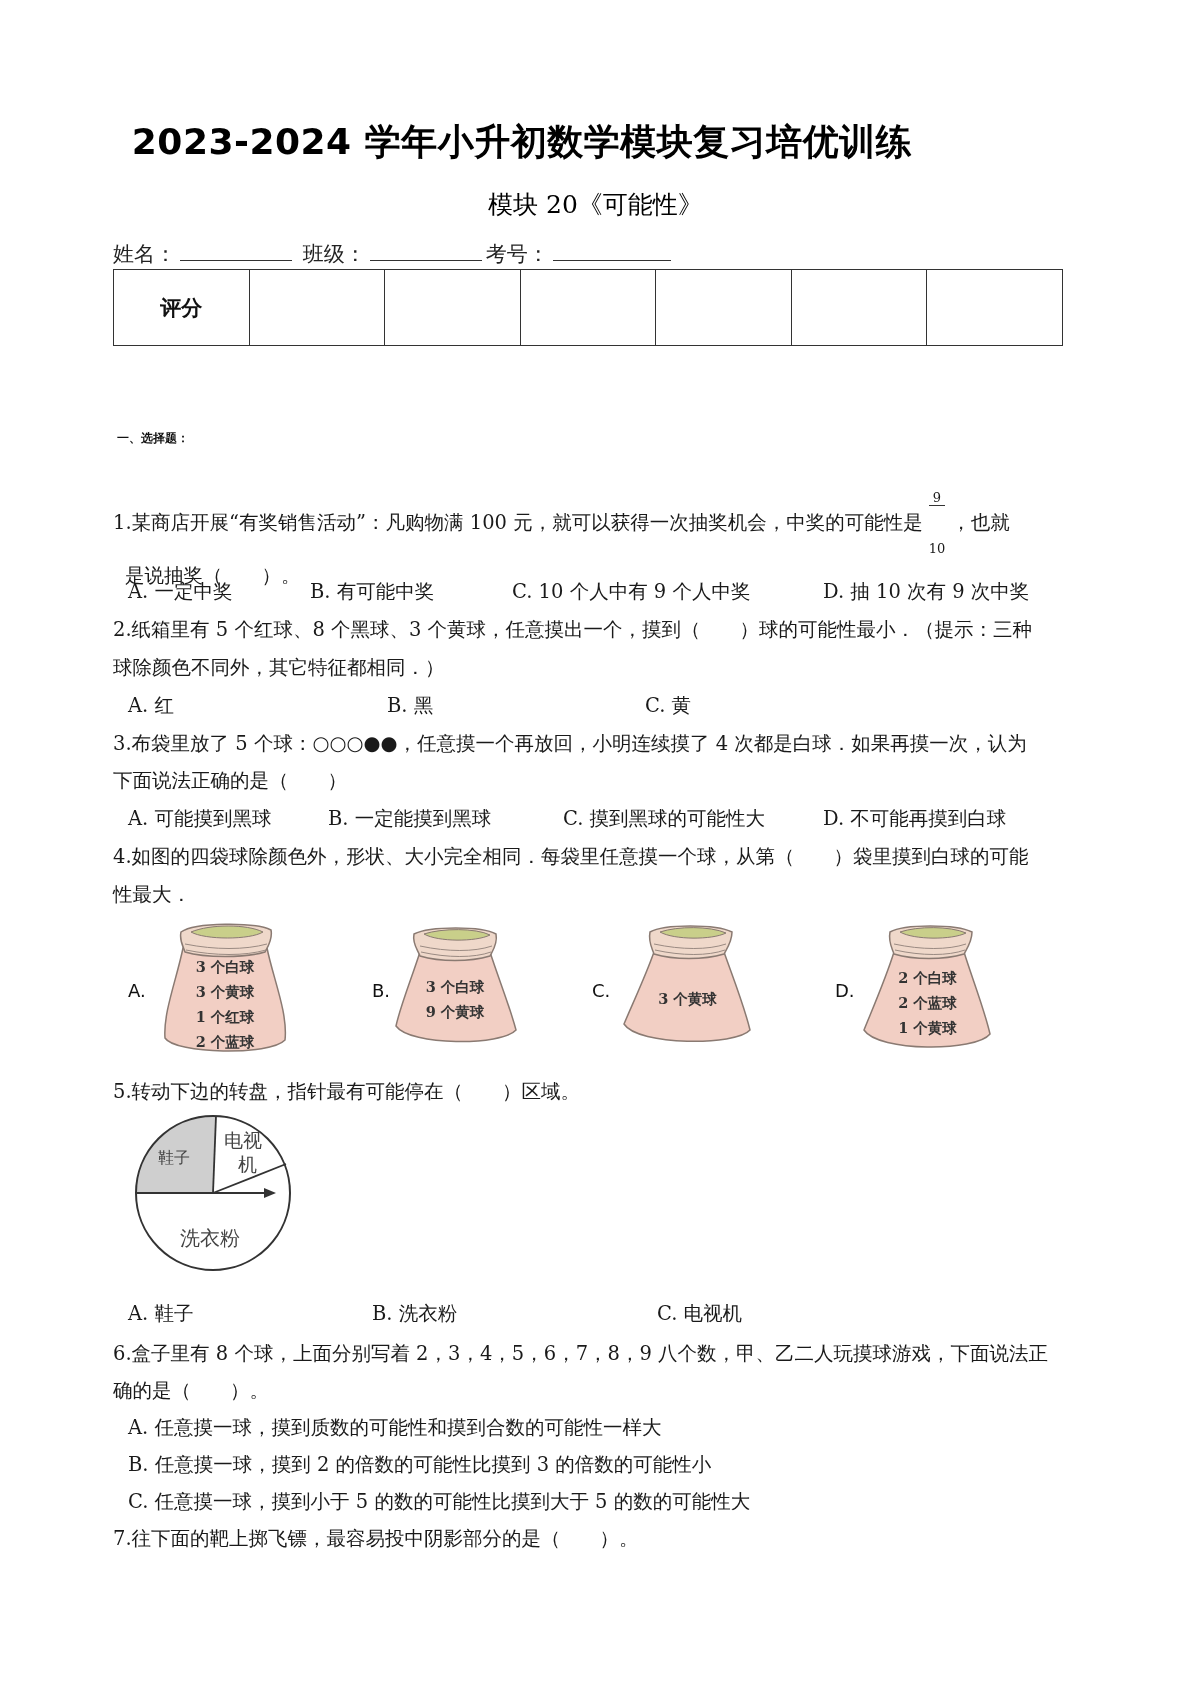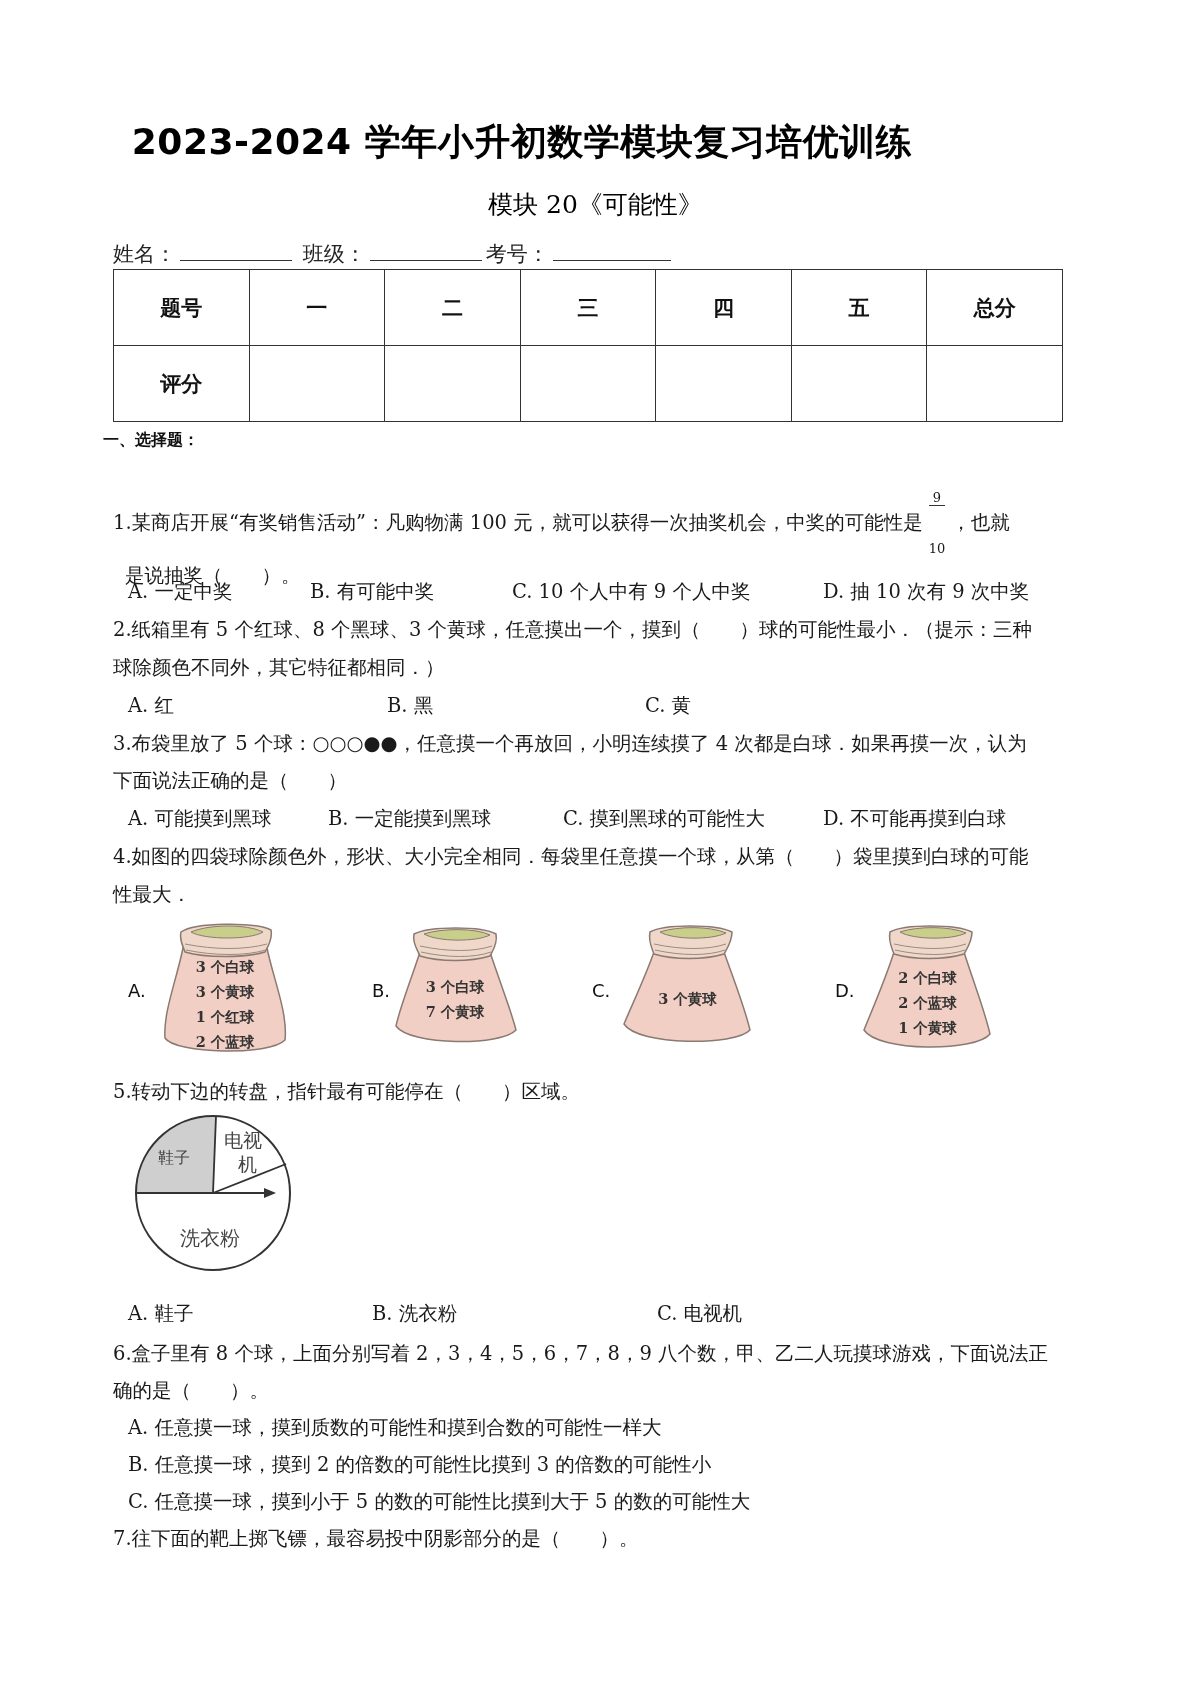--- a/index.html
+++ b/index.html
@@ -7,21 +7,21 @@
          font-family:"DejaVu Serif", "Liberation Serif", serif; color:#111; }
   .abs { position:absolute; white-space:nowrap; }
   .title { left:0; width:1044px; top:118px; text-align:center; font-family:"DejaVu Sans", "Liberation Sans", sans-serif;
            font-weight:bold; font-size:36px; letter-spacing:0.5px; color:#000; }
   .subtitle { left:0; width:1191px; top:188px; text-align:center; font-size:25px; color:#000; }
   .info { left:113px; top:240px; font-size:21px; color:#222; }
   .info .blank { display:inline-block; border-bottom:1px solid #333; height:20px; vertical-align:baseline; margin:0 4px; }
   table.score { position:absolute; left:113px; top:269px; width:950px; border-collapse:collapse; }
   table.score td { border:1.5px solid #333; height:73px; text-align:center; vertical-align:middle;
                    font-family:"DejaVu Sans", "Liberation Sans", sans-serif; font-weight:bold; font-size:21px; width:14.28%; }
-  .section { left:103px; top:430px; font-family:Liberation Sans, sans-serif; font-weight:bold; font-size:16px; }
+  .section { left:117px; top:430px; font-family:Liberation Sans, sans-serif; font-weight:bold; font-size:12px; }
   .q { left:113px; font-size:19.5px; color:#1a1a1a; }
   .opt { font-size:19.5px; color:#1a1a1a; }
   .frac { display:inline-block; vertical-align:middle; text-align:center; font-size:13px; line-height:15px; margin:0 6px; }
   .frac .num { display:block; border-bottom:1px solid #333; padding:0 3px; }
   .frac .den { display:block;margin-top:35px; }
   .bag-label { font-family:"DejaVu Sans", "Liberation Sans", sans-serif; font-size:18px; }
   .bag { position:absolute; }
   .bag-text { position:absolute; left:0; width:100%; text-align:center; font-weight:bold; font-size:14.5px; color:#333; line-height:25px; }
 </style>
 </head>
@@ -30,29 +30,20 @@
 <div class="abs title">2023-2024 学年小升初数学模块复习培优训练</div>
 <div class="abs subtitle">模块 20《可能性》</div>
 
 <div class="abs info">
   <span>姓名：</span><span class="blank" style="width:112px"></span>
   <span>班级：</span><span class="blank" style="width:112px"></span><span>考号：</span><span class="blank" style="width:118px"></span>
 </div>
 
 <table class="score">
   <tbody>
-      <tr>
-    <td>题号</td>
-    <td>一</td>
-    <td>二</td>
-    <td>三</td>
-    <td>四</td>
-    <td>五</td>
-    <td>总分</td>
-  </tr>
   <tr>
     <td>评分</td>
     <td></td>
     <td></td>
     <td></td>
     <td></td>
     <td></td>
     <td></td>
   </tr>
 </tbody>
@@ -104,21 +95,21 @@
 <div class="abs bag-label" style="left:372px; top:980px;">B.</div>
 <div class="bag" style="left:390px; top:922px; width:130px; height:130px;">
   <svg width="130" height="130" viewBox="0 0 130 130">
     <path d="M30 30 C22 55,10 85,6 104 C20 124,112 124,126 108 C120 85,108 55,100 30 Z" fill="#f2cfc4" stroke="#8a7a72" stroke-width="1.5"></path>
     <path d="M24 12 C40 4,92 4,106 12 C108 22,102 30,100 34 C80 40,50 40,30 34 C28 28,22 22,24 12 Z" fill="#efd8ca" stroke="#8a7a72" stroke-width="1.5"></path>
     <path d="M34 12 C52 6,86 6,100 13 C86 20,48 20,34 12 Z" fill="#c9cf8a" stroke="#8a7a72" stroke-width="1"></path>
     <path d="M30 24 C58 30,84 30,102 24 M31 30 C58 36,84 36,101 30" fill="none" stroke="#9a8a82" stroke-width="1"></path>
   </svg>
   <div class="bag-text" style="top:52px;">
     <div>3 个白球</div>
-    <div>7 个黄球</div>
+    <div>9 个黄球</div>
   </div>
 </div>
 
 <div class="abs bag-label" style="left:592px; top:980px;">C.</div>
 <div class="bag" style="left:620px; top:920px; width:135px; height:132px;">
   <svg width="135" height="132" viewBox="0 0 135 132">
     <path d="M34 32 C26 55,12 85,4 104 C18 126,116 126,130 110 C124 85,112 55,104 32 Z" fill="#f2cfc4" stroke="#8a7a72" stroke-width="1.5"></path>
     <path d="M30 12 C44 4,96 4,112 12 C112 22,106 30,104 34 C84 40,54 40,34 34 C32 28,28 22,30 12 Z" fill="#efd8ca" stroke="#8a7a72" stroke-width="1.5"></path>
     <path d="M40 12 C58 6,90 6,106 13 C92 20,54 20,40 12 Z" fill="#c9cf8a" stroke="#8a7a72" stroke-width="1"></path>
     <path d="M34 24 C62 30,88 30,106 24 M35 30 C62 36,88 36,105 30" fill="none" stroke="#9a8a82" stroke-width="1"></path>

